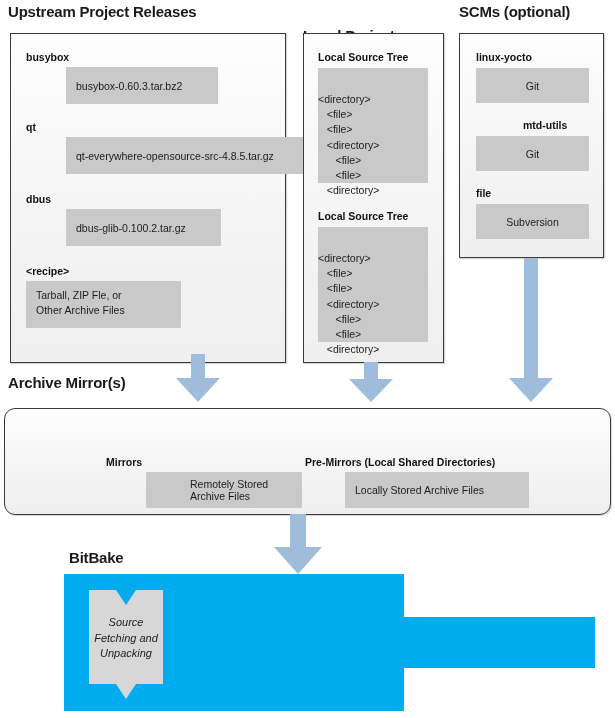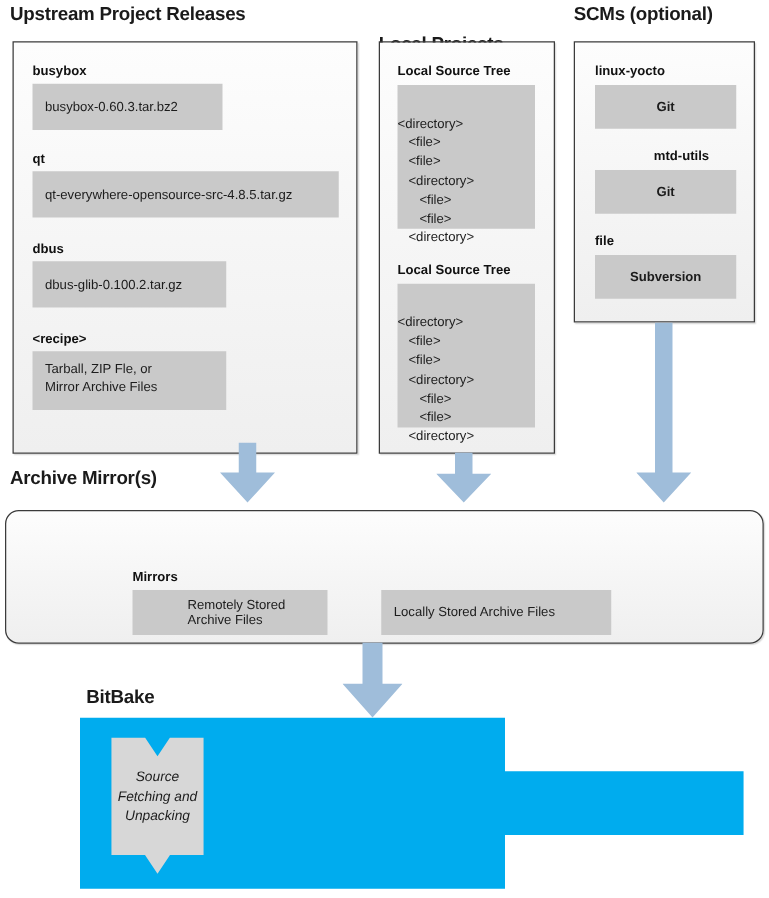--- a/index.html
+++ b/index.html
@@ -51,25 +51,25 @@
     position: absolute;
     background: #c9c9c9;
     color: #1c1c1c;
     font-size: 10.5px;
     box-sizing: border-box;
     display: flex;
     align-items: center;
   }
   .chip.left {
     padding-left: 10px;
+    margin-left: 40px;
   }
   .chip.center {
     justify-content: center;
     text-align: center;
-    font-weight: bold;
   }
   .chip-multiline {
     position: absolute;
     background: #c9c9c9;
     color: #1c1c1c;
     font-size: 10.5px;
     box-sizing: border-box;
     padding: 7px 0 0 10px;
     line-height: 15px;
     white-space: pre-line;
@@ -125,21 +125,21 @@
     <div class="chip left" style="left:15px; top:33px; width:152px; height:37px;">busybox-0.60.3.tar.bz2</div>
 
     <div class="group-label" style="left:15px; top:87px;">qt</div>
     <div class="chip left" style="left:15px; top:103px; width:245px; height:37px;">qt-everywhere-opensource-src-4.8.5.tar.gz</div>
 
     <div class="group-label" style="left:15px; top:159px;">dbus</div>
     <div class="chip left" style="left:15px; top:175px; width:155px; height:37px;">dbus-glib-0.100.2.tar.gz</div>
 
     <div class="group-label" style="left:15px; top:231px;">&lt;recipe&gt;</div>
     <div class="chip-multiline" style="left:15px; top:247px; width:155px; height:47px;">Tarball, ZIP Fle, or
-Mirror Archive Files</div>
+Other Archive Files</div>
   </div>
 
   <div class="section-heading" style="left:303px; top:3px;margin-top:24px;">Local Projects</div>
 
   <div class="panel" style="left:303px; top:33px; width:141px; height:330px;">
 
     <div class="group-label" style="left:14px; top:17px;">Local Source Tree</div>
     <div class="tree-chip" style="left:14px; top:34px; width:110px; height:115px;">
       <span class="tree-line">&lt;directory&gt;</span>
       <span class="tree-line">   &lt;file&gt;</span>
@@ -188,20 +188,21 @@
     <polygon points="15,0 29,0 29,120 44,120 22,144 0,120 15,120" fill="#9fbdda"></polygon>
   </svg>
 
   <div class="section-heading" style="left:8px; top:374px;">Archive Mirror(s)</div>
 
   <div class="panel" style="left:4px; top:408px; width:607px; height:107px;border-radius:11px;">
 
     <div class="group-label" style="left:101px; top:47px;">Mirrors</div>
     <div class="chip left" style="left:101px; top:63px; width:156px; height:36px;padding-left:44px;">Remotely Stored Archive Files</div>
 
+    <div class="group-label" style="left:300px; top:47px;">Pre-Mirrors (Local Shared Directories)</div>
     <div class="chip left" style="left:300px; top:63px; width:184px; height:36px;">Locally Stored Archive Files</div>
   </div>
 
   <svg class="arrow" style="left:274px; top:514px;" width="48" height="61" viewBox="0 0 48 61">
     <polygon points="16,0 32,0 32,33 48,33 24,60 0,33 16,33" fill="#9fbdda"></polygon>
   </svg>
 
   <div class="section-heading" style="left:69px; top:549px;">BitBake</div>
 
   <svg class="bitbake-shape" style="left:64px; top:574px;" width="531" height="140" viewBox="0 0 531 140">

